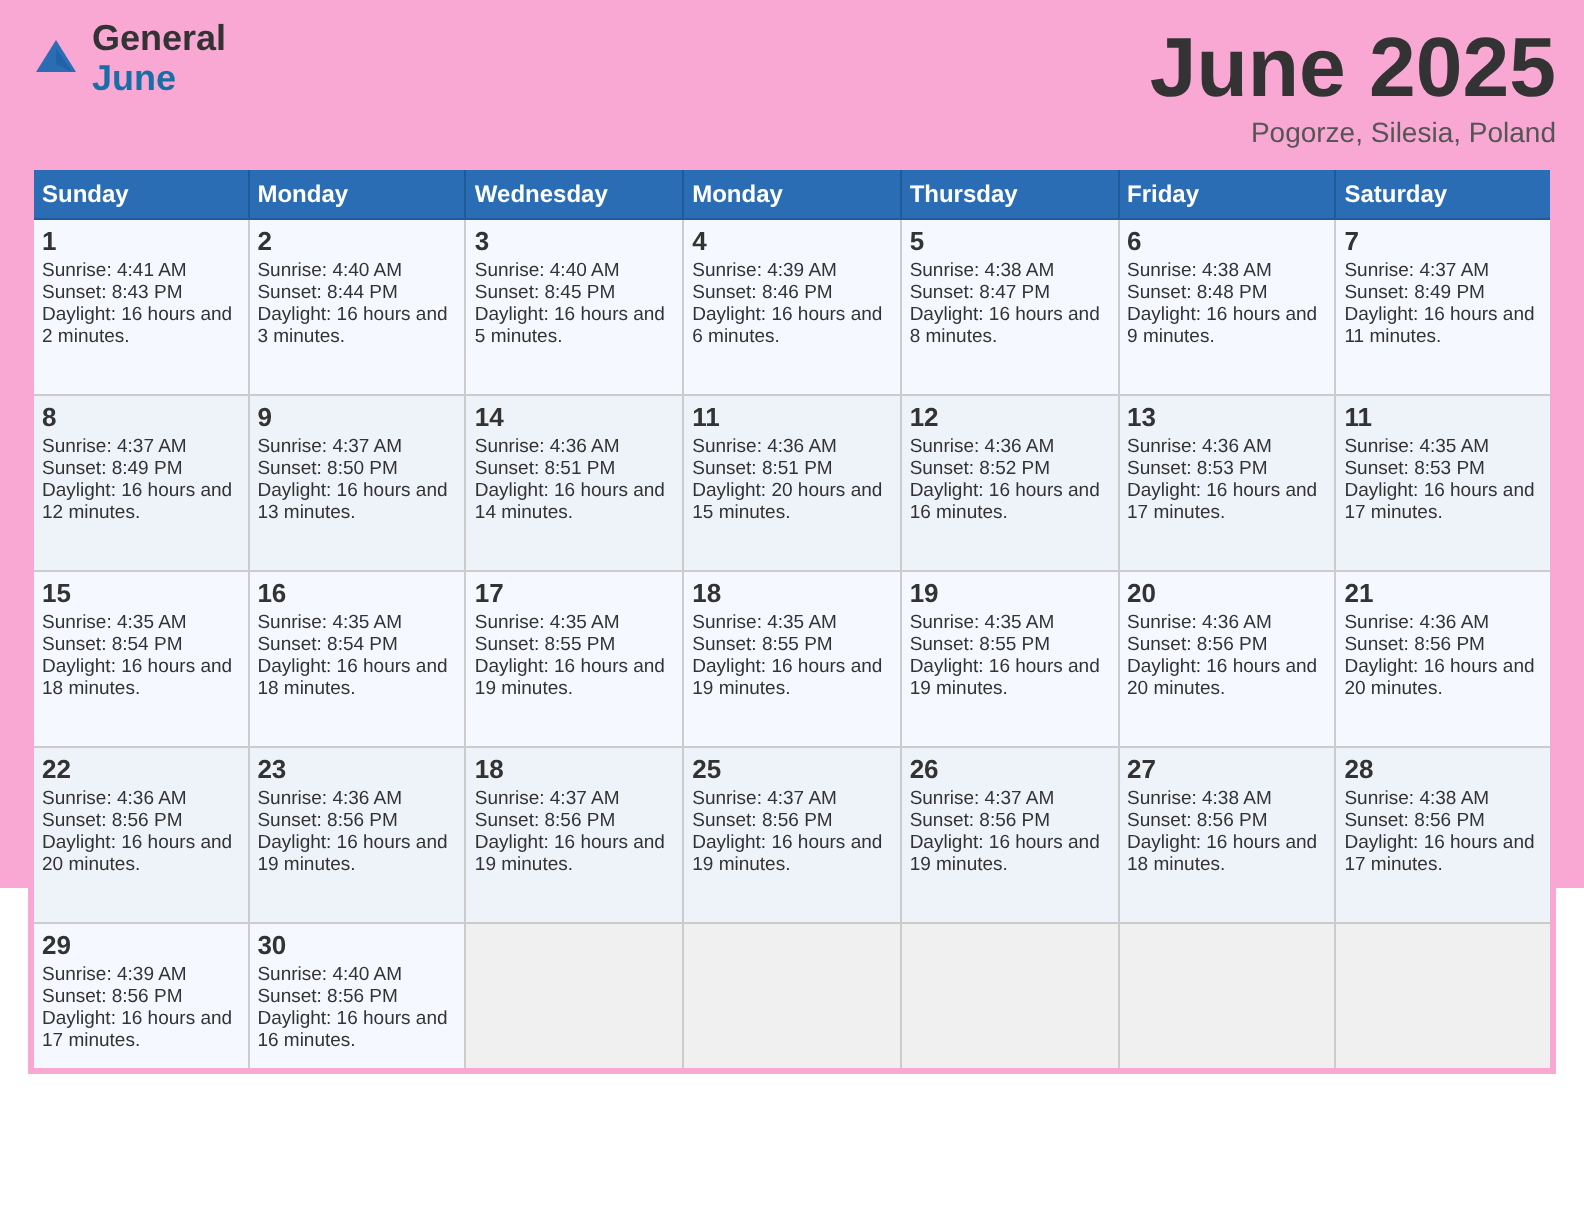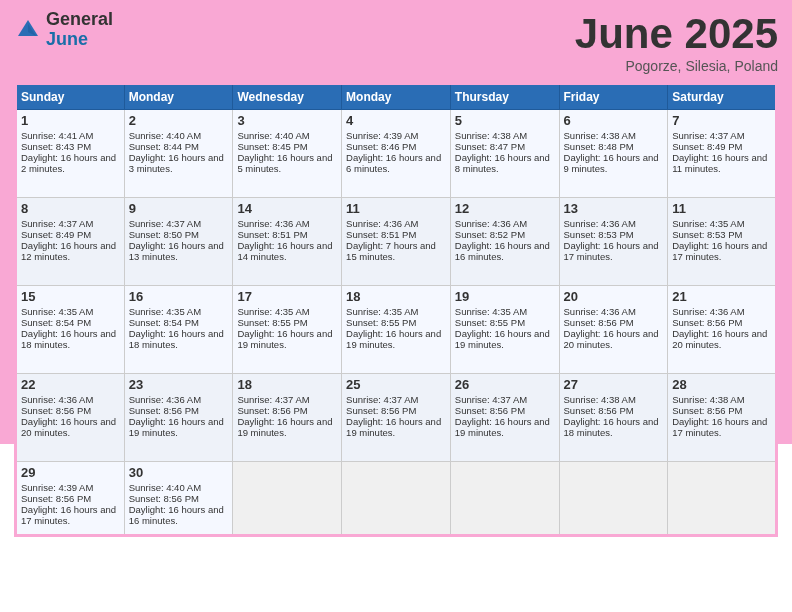--- a/index.html
+++ b/index.html
@@ -143,21 +143,21 @@
           <td><span class="day-num">3</span><span>Sunrise: 4:40 AM</span><br><span>Sunset: 8:45 PM</span><br><span>Daylight: 16 hours and 5 minutes.</span></td>
           <td><span class="day-num">4</span><span>Sunrise: 4:39 AM</span><br><span>Sunset: 8:46 PM</span><br><span>Daylight: 16 hours and 6 minutes.</span></td>
           <td><span class="day-num">5</span><span>Sunrise: 4:38 AM</span><br><span>Sunset: 8:47 PM</span><br><span>Daylight: 16 hours and 8 minutes.</span></td>
           <td><span class="day-num">6</span><span>Sunrise: 4:38 AM</span><br><span>Sunset: 8:48 PM</span><br><span>Daylight: 16 hours and 9 minutes.</span></td>
           <td><span class="day-num">7</span><span>Sunrise: 4:37 AM</span><br><span>Sunset: 8:49 PM</span><br><span>Daylight: 16 hours and 11 minutes.</span></td>
         </tr>
         <tr>
           <td><span class="day-num">8</span><span>Sunrise: 4:37 AM</span><br><span>Sunset: 8:49 PM</span><br><span>Daylight: 16 hours and 12 minutes.</span></td>
           <td><span class="day-num">9</span><span>Sunrise: 4:37 AM</span><br><span>Sunset: 8:50 PM</span><br><span>Daylight: 16 hours and 13 minutes.</span></td>
           <td><span class="day-num">14</span><span>Sunrise: 4:36 AM</span><br><span>Sunset: 8:51 PM</span><br><span>Daylight: 16 hours and 14 minutes.</span></td>
-          <td><span class="day-num">11</span><span>Sunrise: 4:36 AM</span><br><span>Sunset: 8:51 PM</span><br><span>Daylight: 7 hours and 15 minutes.</span></td>
+          <td><span class="day-num">11</span><span>Sunrise: 4:36 AM</span><br><span>Sunset: 8:51 PM</span><br><span>Daylight: 20 hours and 15 minutes.</span></td>
           <td><span class="day-num">12</span><span>Sunrise: 4:36 AM</span><br><span>Sunset: 8:52 PM</span><br><span>Daylight: 16 hours and 16 minutes.</span></td>
           <td><span class="day-num">13</span><span>Sunrise: 4:36 AM</span><br><span>Sunset: 8:53 PM</span><br><span>Daylight: 16 hours and 17 minutes.</span></td>
           <td><span class="day-num">11</span><span>Sunrise: 4:35 AM</span><br><span>Sunset: 8:53 PM</span><br><span>Daylight: 16 hours and 17 minutes.</span></td>
         </tr>
         <tr>
           <td><span class="day-num">15</span><span>Sunrise: 4:35 AM</span><br><span>Sunset: 8:54 PM</span><br><span>Daylight: 16 hours and 18 minutes.</span></td>
           <td><span class="day-num">16</span><span>Sunrise: 4:35 AM</span><br><span>Sunset: 8:54 PM</span><br><span>Daylight: 16 hours and 18 minutes.</span></td>
           <td><span class="day-num">17</span><span>Sunrise: 4:35 AM</span><br><span>Sunset: 8:55 PM</span><br><span>Daylight: 16 hours and 19 minutes.</span></td>
           <td><span class="day-num">18</span><span>Sunrise: 4:35 AM</span><br><span>Sunset: 8:55 PM</span><br><span>Daylight: 16 hours and 19 minutes.</span></td>
           <td><span class="day-num">19</span><span>Sunrise: 4:35 AM</span><br><span>Sunset: 8:55 PM</span><br><span>Daylight: 16 hours and 19 minutes.</span></td>

